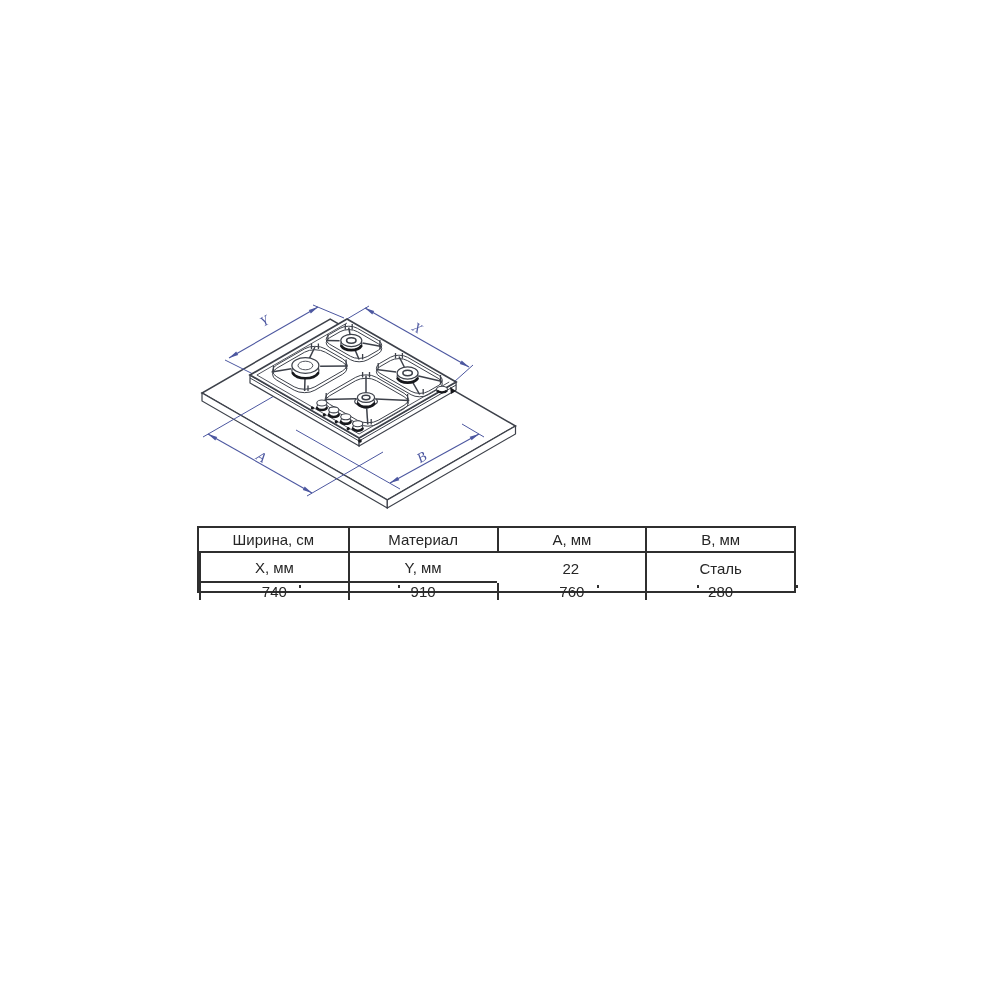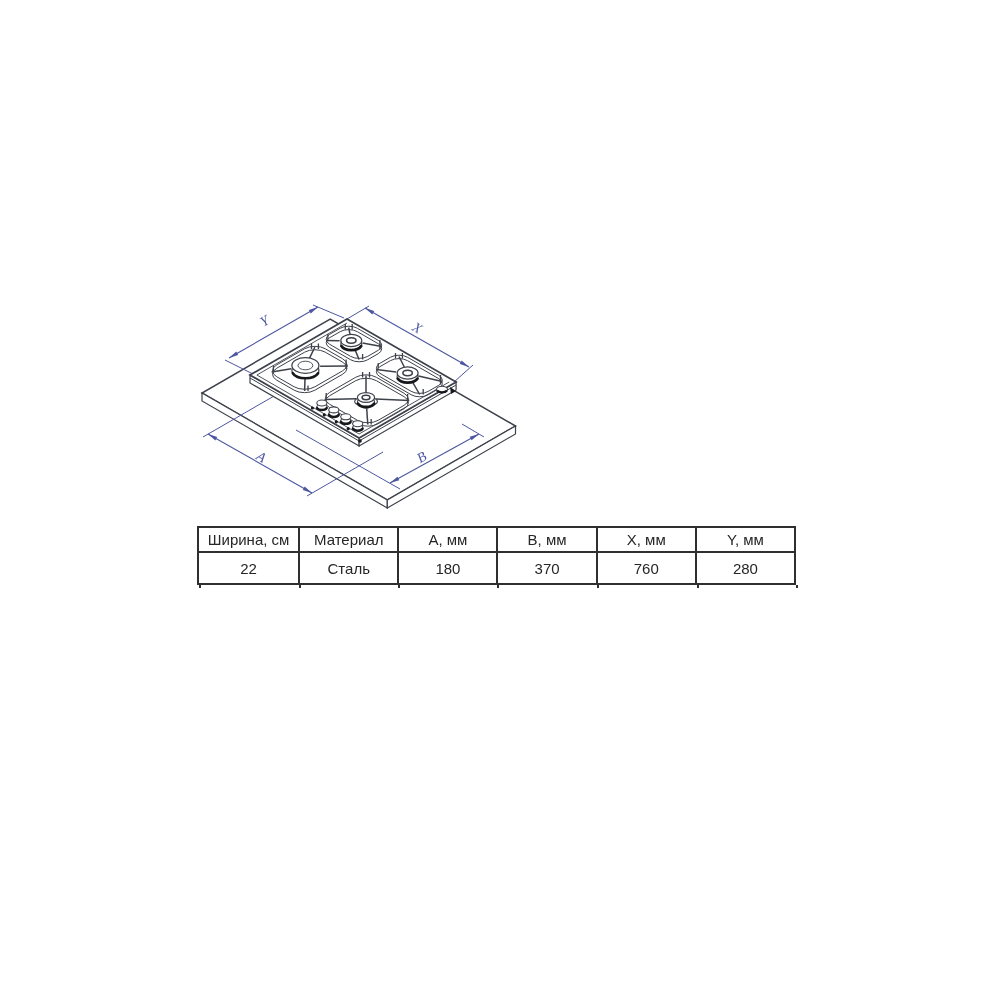--- a/index.html
+++ b/index.html
@@ -1,17 +1,17 @@
 <!DOCTYPE html>
 <html><head><meta charset="utf-8">
 <style>
 html,body{margin:0;padding:0;background:#ffffff;width:1000px;height:1000px;overflow:hidden;}
 #page{position:relative;width:1000px;height:1000px;font-family:"Liberation Sans",sans-serif;}
-#tbl{position:absolute;left:197px;top:526px;width:599px;height:59px;box-sizing:border-box;
- border:2px solid #2f2f2f;display:grid;grid-template-columns:repeat(6,1fr);grid-template-rows:25px 30px;}
+#tbl{position:absolute;left:197px;top:526px;width:599px;height:67px;box-sizing:border-box;
+ border:2px solid #2f2f2f;display:grid;grid-template-columns:repeat(4,1fr);grid-template-rows:25px 30px;}
 .c{display:flex;align-items:center;justify-content:center;font-size:15px;color:#262626;box-sizing:border-box;}
 .c.h{border-bottom:2px solid #2f2f2f;}
 .c:nth-child(6n+2),.c:nth-child(6n+3),.c:nth-child(6n+4),.c:nth-child(6n+5),.c:nth-child(6n+6){border-left:2px solid #2f2f2f;}
 .c:nth-child(6n+1){border-left:0;}
 .stub{position:absolute;top:57px;width:2px;height:3px;background:#2f2f2f;}
 </style></head>
 <body>
 <div id="page">
 <svg width="1000" height="1000" viewBox="0 0 1000 1000">
 <polygon points="202.0,393.0 387.3,500.0 515.5,426.0 330.2,319.0" fill="#ffffff" stroke="#3d414a" stroke-width="1.5"></polygon>
@@ -134,22 +134,22 @@
 </svg>
 <div id="tbl">
       <div class="c h">Ширина, см</div>
       <div class="c h">Материал</div>
       <div class="c h">А, мм</div>
       <div class="c h">В, мм</div>
       <div class="c h">X, мм</div>
       <div class="c h">Y, мм</div>
       <div class="c v">22</div>
       <div class="c v">Сталь</div>
-      <div class="c v">180</div>
-      <div class="c v">370</div>
+      <div class="c v">740</div>
+      <div class="c v">910</div>
       <div class="c v">760</div>
       <div class="c v">280</div>
       <div class="stub" style="left:0px"></div>
       <div class="stub" style="left:100px"></div>
       <div class="stub" style="left:199px"></div>
       <div class="stub" style="left:298px"></div>
       <div class="stub" style="left:398px"></div>
       <div class="stub" style="left:498px"></div>
       <div class="stub" style="left:597px"></div>
     </div>

